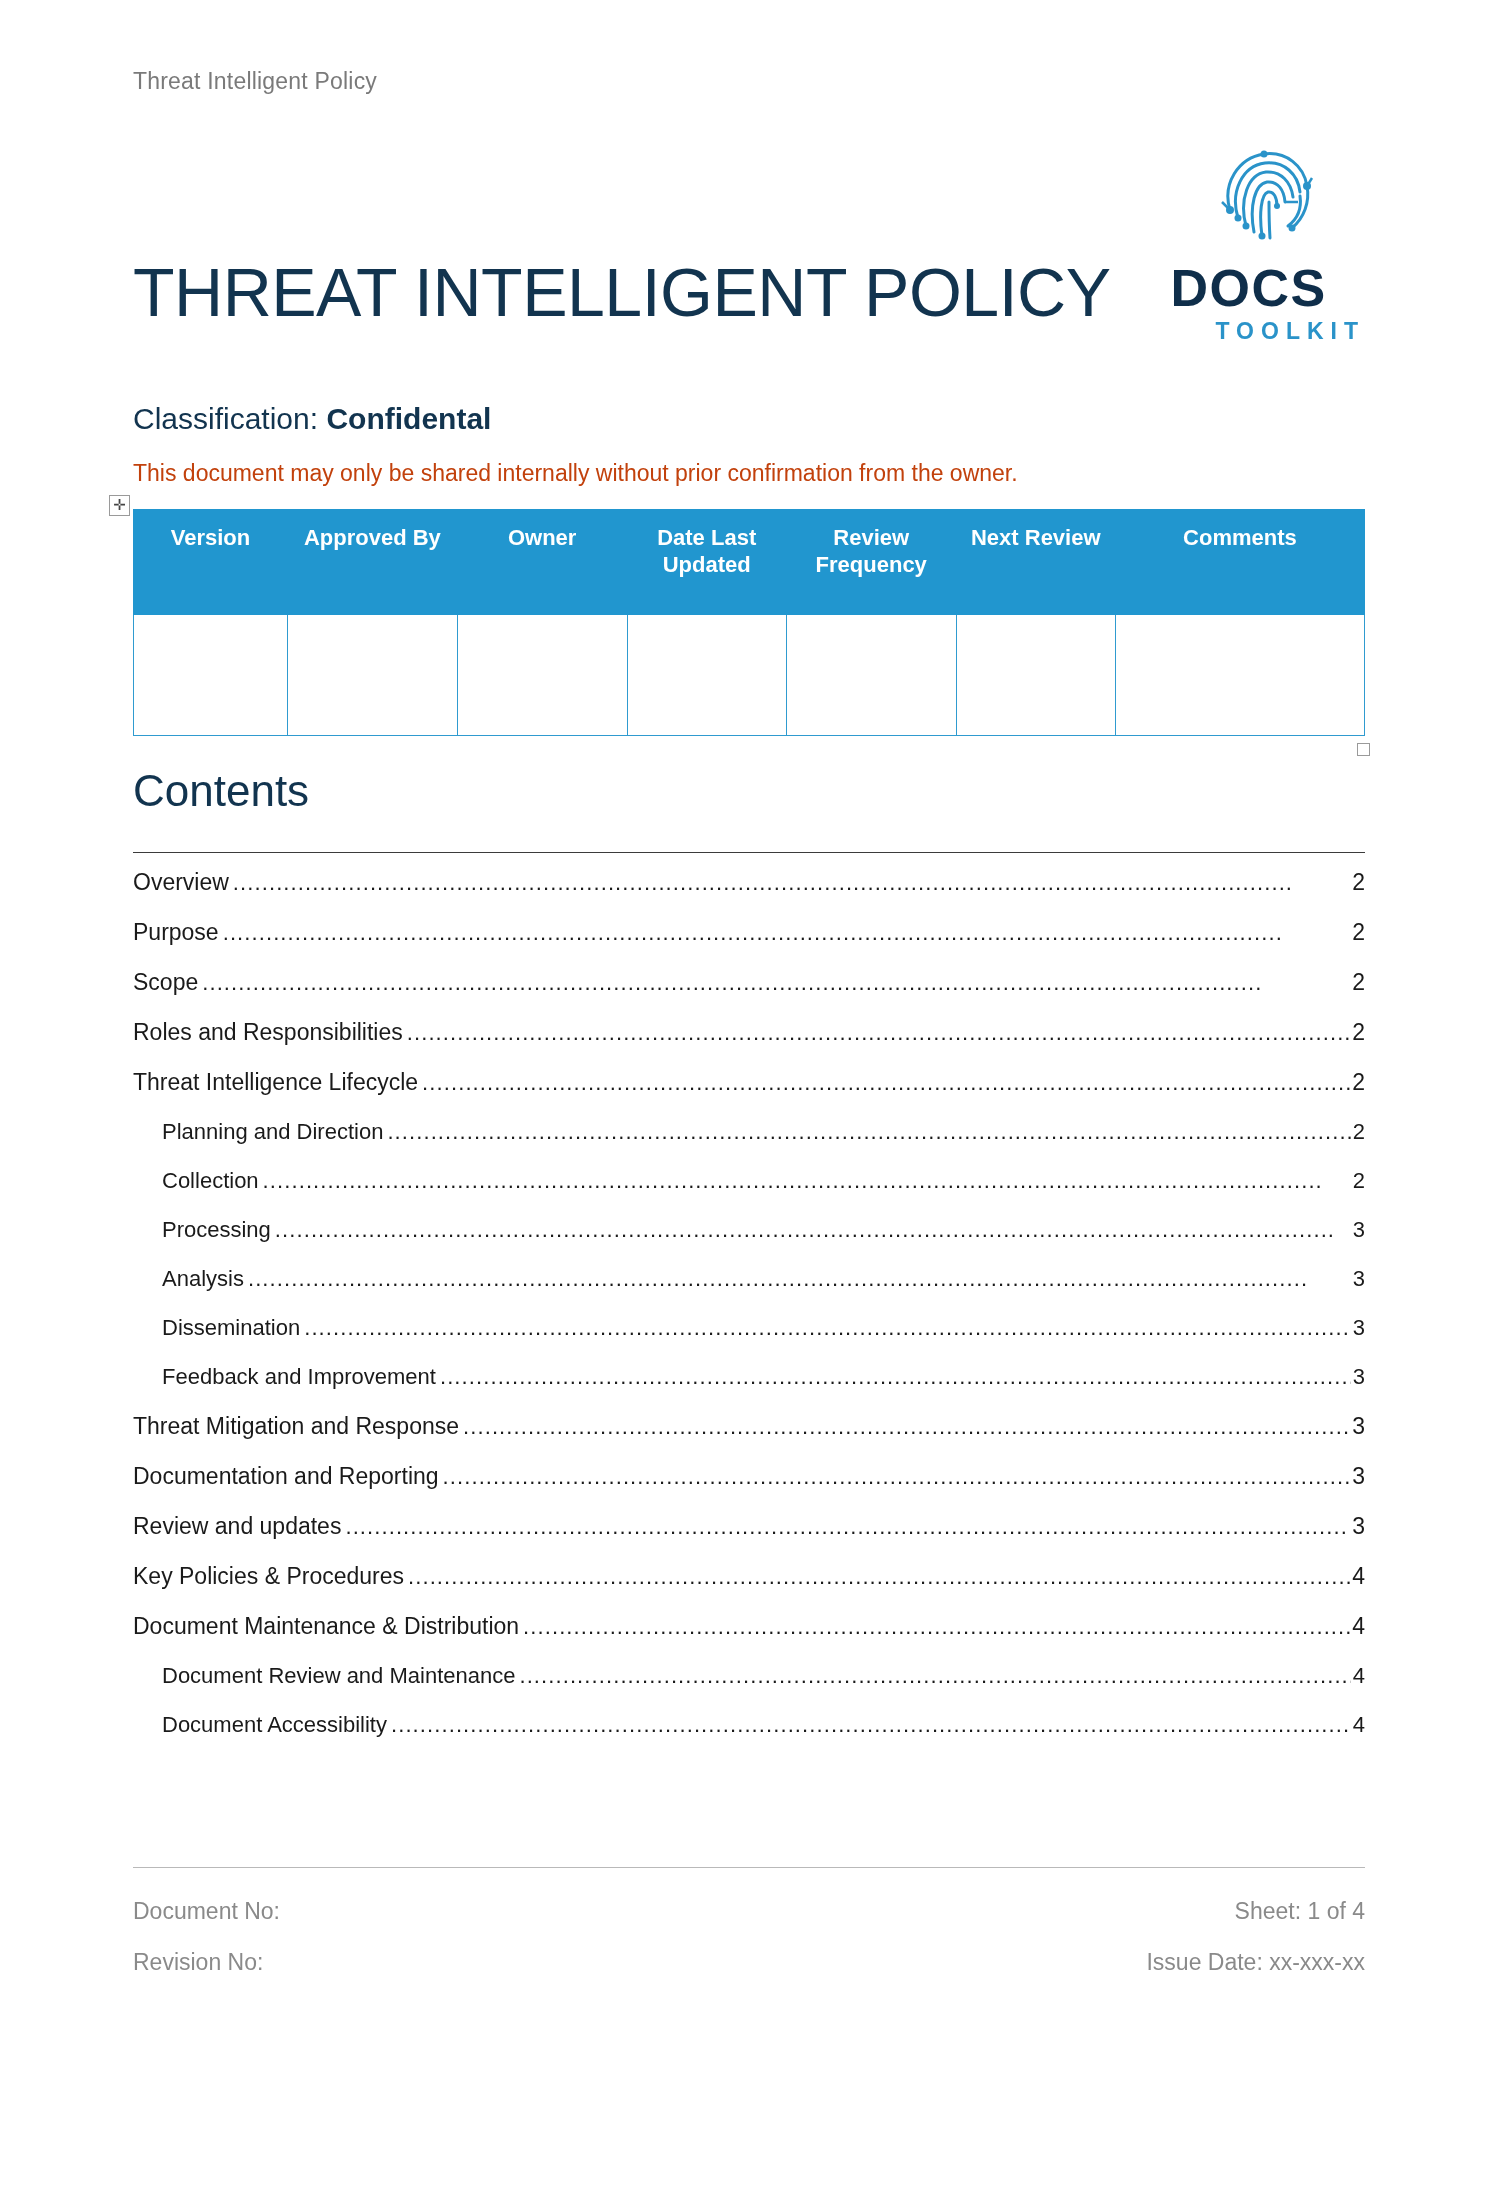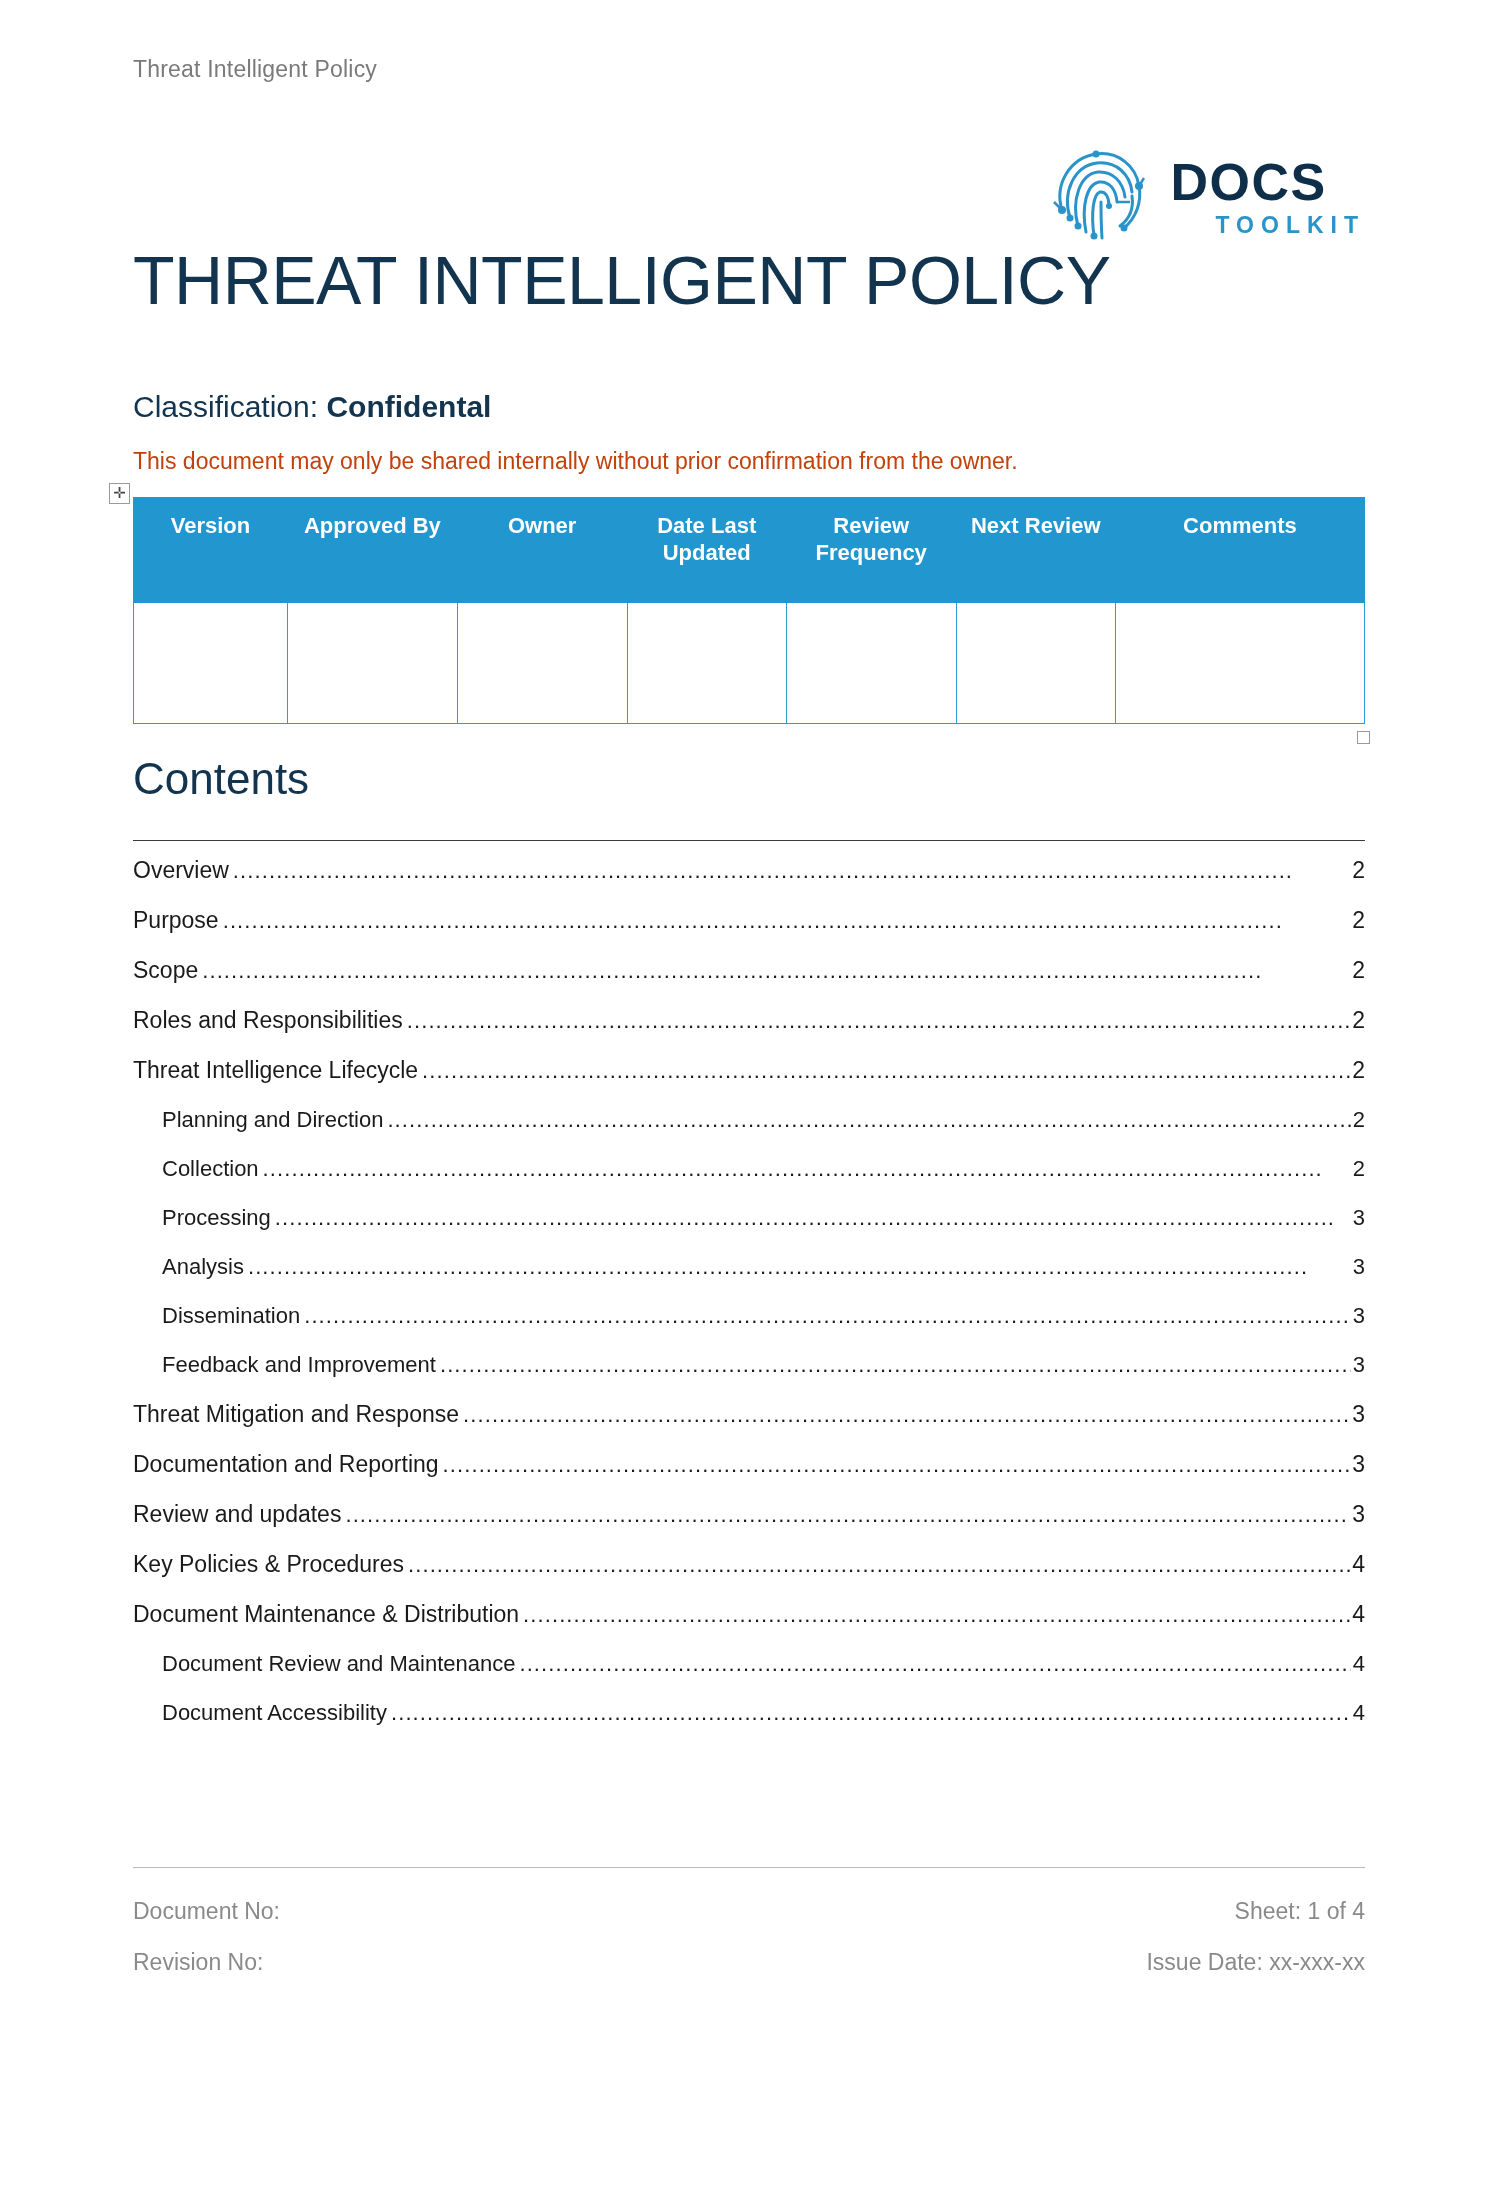--- a/index.html
+++ b/index.html
@@ -13,37 +13,38 @@
     font-family: "Liberation Sans", sans-serif;
     color: #1a1a1a;
     position: relative;
     overflow: hidden;
   }
   .page {
     position: relative;
     width: 1498px;
     height: 2064px;
     box-sizing: border-box;
-    padding: 0 133px;
+    padding: 12px 133px;
   }
   
   .doc-header {
     padding-top: 56px;
     font-size: 23px;
     color: #7a7a7a;
     letter-spacing: 0.2px;
   }
   
   .logo-block {
     position: absolute;
     top: 140px;
     right: 133px;
     display: flex;
     align-items: center;
     gap: 10px;
+    flex-direction: column;
   }
   .logo-mark {
     width: 120px;
     height: 112px;
   }
   .logo-text {
     display: flex;
     flex-direction: column;
     line-height: 1;
   }

